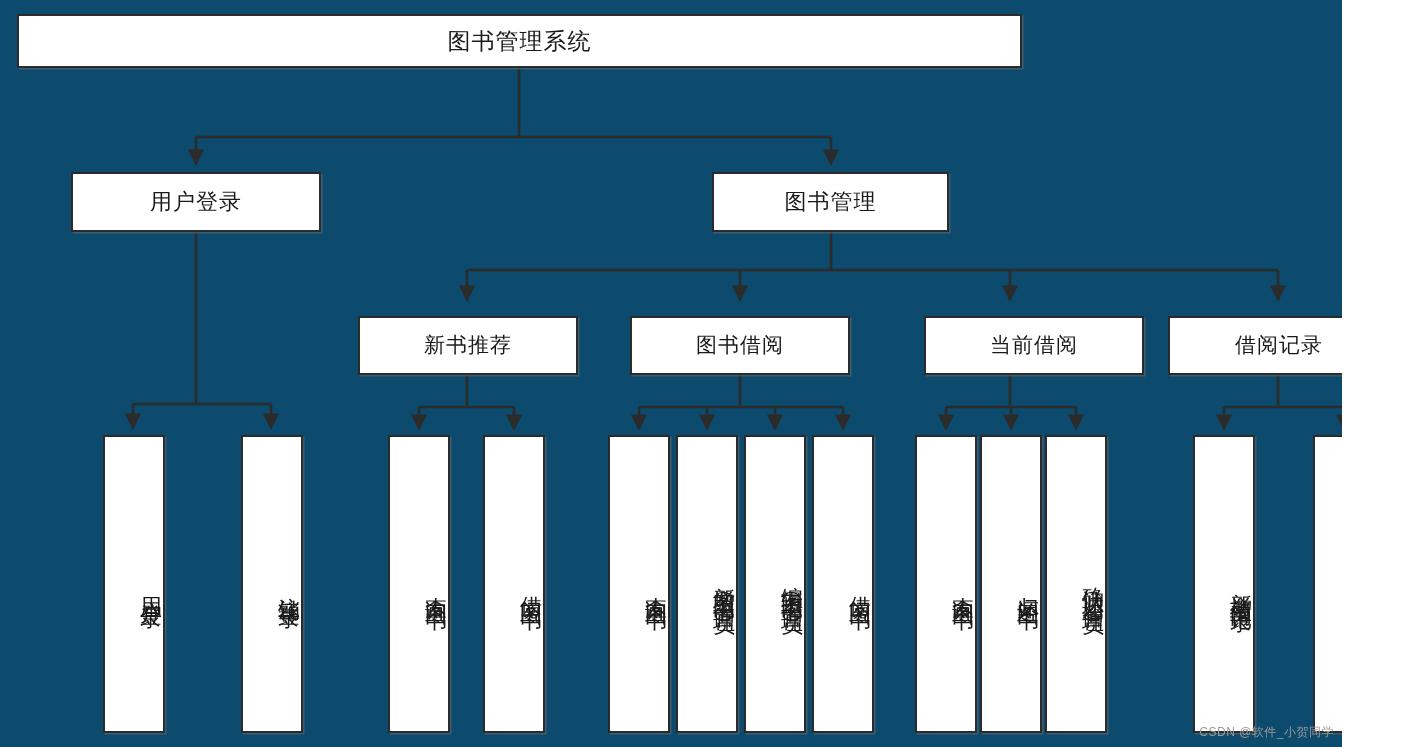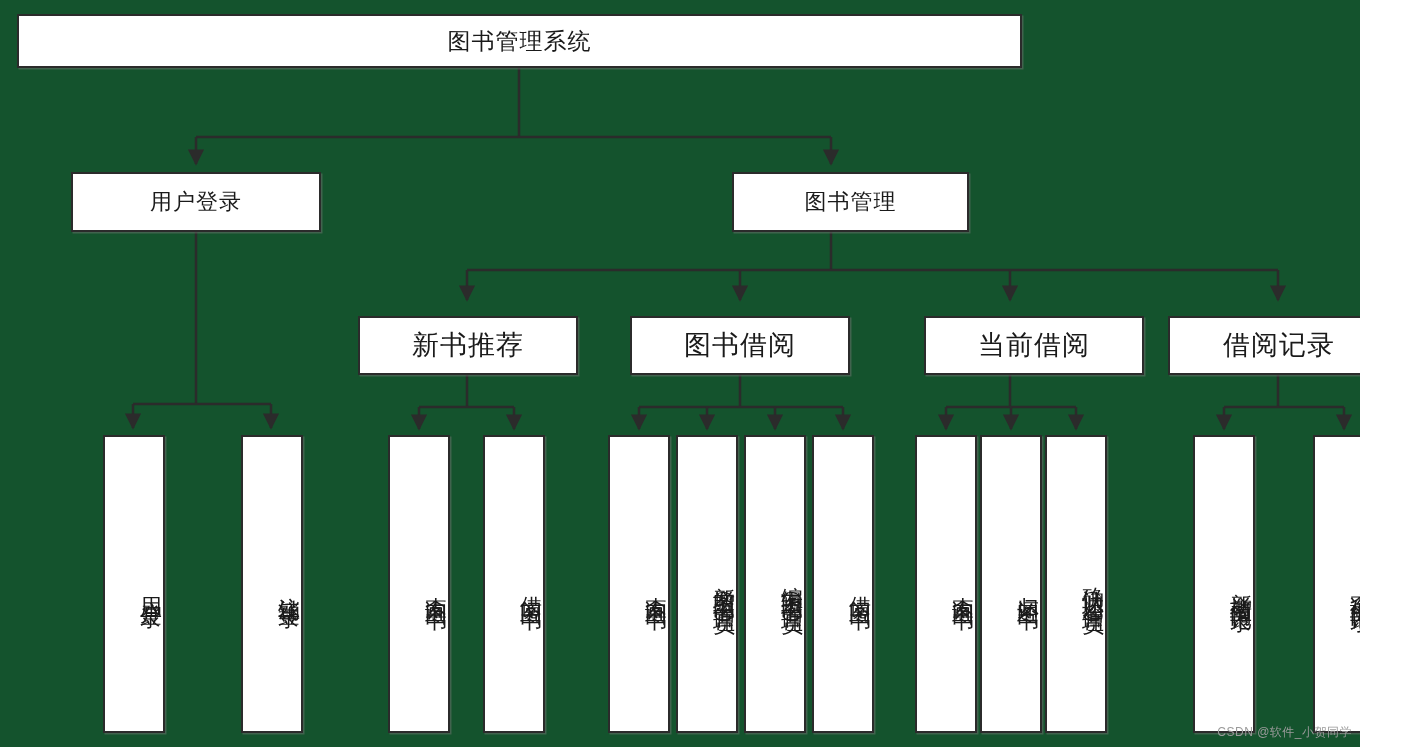--- a/index.html
+++ b/index.html
@@ -8,23 +8,22 @@
     padding: 0;
     background: #ffffff;
   }
   body {
     font-family: "Liberation Sans", "DejaVu Sans", sans-serif;
   }
   #diagram {
     position: relative;
     width: 1342px;
     height: 747px;
-    background: #14532d;
+    background: #0c4a6e;
     overflow: hidden;
-    padding-left: 18px;
   }
   svg#edges {
     position: absolute;
     left: 0;
     top: 0;
     width: 1405px;
     height: 747px;
     pointer-events: none;
   }
   .node {
@@ -37,21 +36,21 @@
     align-items: center;
     justify-content: center;
     text-align: center;
     font-size: 21px;
     letter-spacing: 1px;
     line-height: 1.25;
     box-shadow: 1.5px 1.5px 0 rgba(120,120,120,0.45);
   }
   .node.level1 { font-size: 23px; }
   .node.level2 { font-size: 22px; }
-  .node.level3 { font-size: 27px; }
+  .node.level3 { font-size: 21px; }
   .node.leaf {
     writing-mode: vertical-rl;
     text-orientation: upright;
     font-size: 22px;
     letter-spacing: 4px;
     padding-top: 6px;
     align-items: flex-start;
     justify-content: center;
     line-height: 1.1;
   }
@@ -117,21 +116,21 @@
       <path d="M 1278 375 L 1278 407"></path>
       <path d="M 1224 407 L 1344 407"></path>
       <path d="M 1224 407 L 1224 429" marker-end="url(#arrow)"></path>
       <path d="M 1344 407 L 1344 429" marker-end="url(#arrow)"></path>
     </g>
   </svg>
 
   <div class="node level1" style="left:17px; top:14px; width:1005px; height:54px;">图书管理系统</div>
 
   <div class="node level2" style="left:71px; top:172px; width:250px; height:60px;">用户登录</div>
-  <div class="node level2" style="left:712px; top:172px; width:237px; height:60px;margin-left:20px;">图书管理</div>
+  <div class="node level2" style="left:712px; top:172px; width:237px; height:60px;">图书管理</div>
 
   <div class="node level3" style="left:358px; top:316px; width:220px; height:59px;">新书推荐</div>
   <div class="node level3" style="left:630px; top:316px; width:220px; height:59px;">图书借阅</div>
   <div class="node level3" style="left:924px; top:316px; width:220px; height:59px;">当前借阅</div>
   <div class="node level3" style="left:1168px; top:316px; width:222px; height:59px;">借阅记录</div>
 
   <div class="node leaf" style="left:103px; top:435px; width:62px; height:298px;">用户登录</div>
   <div class="node leaf" style="left:241px; top:435px; width:62px; height:298px;">注销登录</div>
 
   <div class="node leaf" style="left:388px; top:435px; width:62px; height:298px;">查询图书</div>

